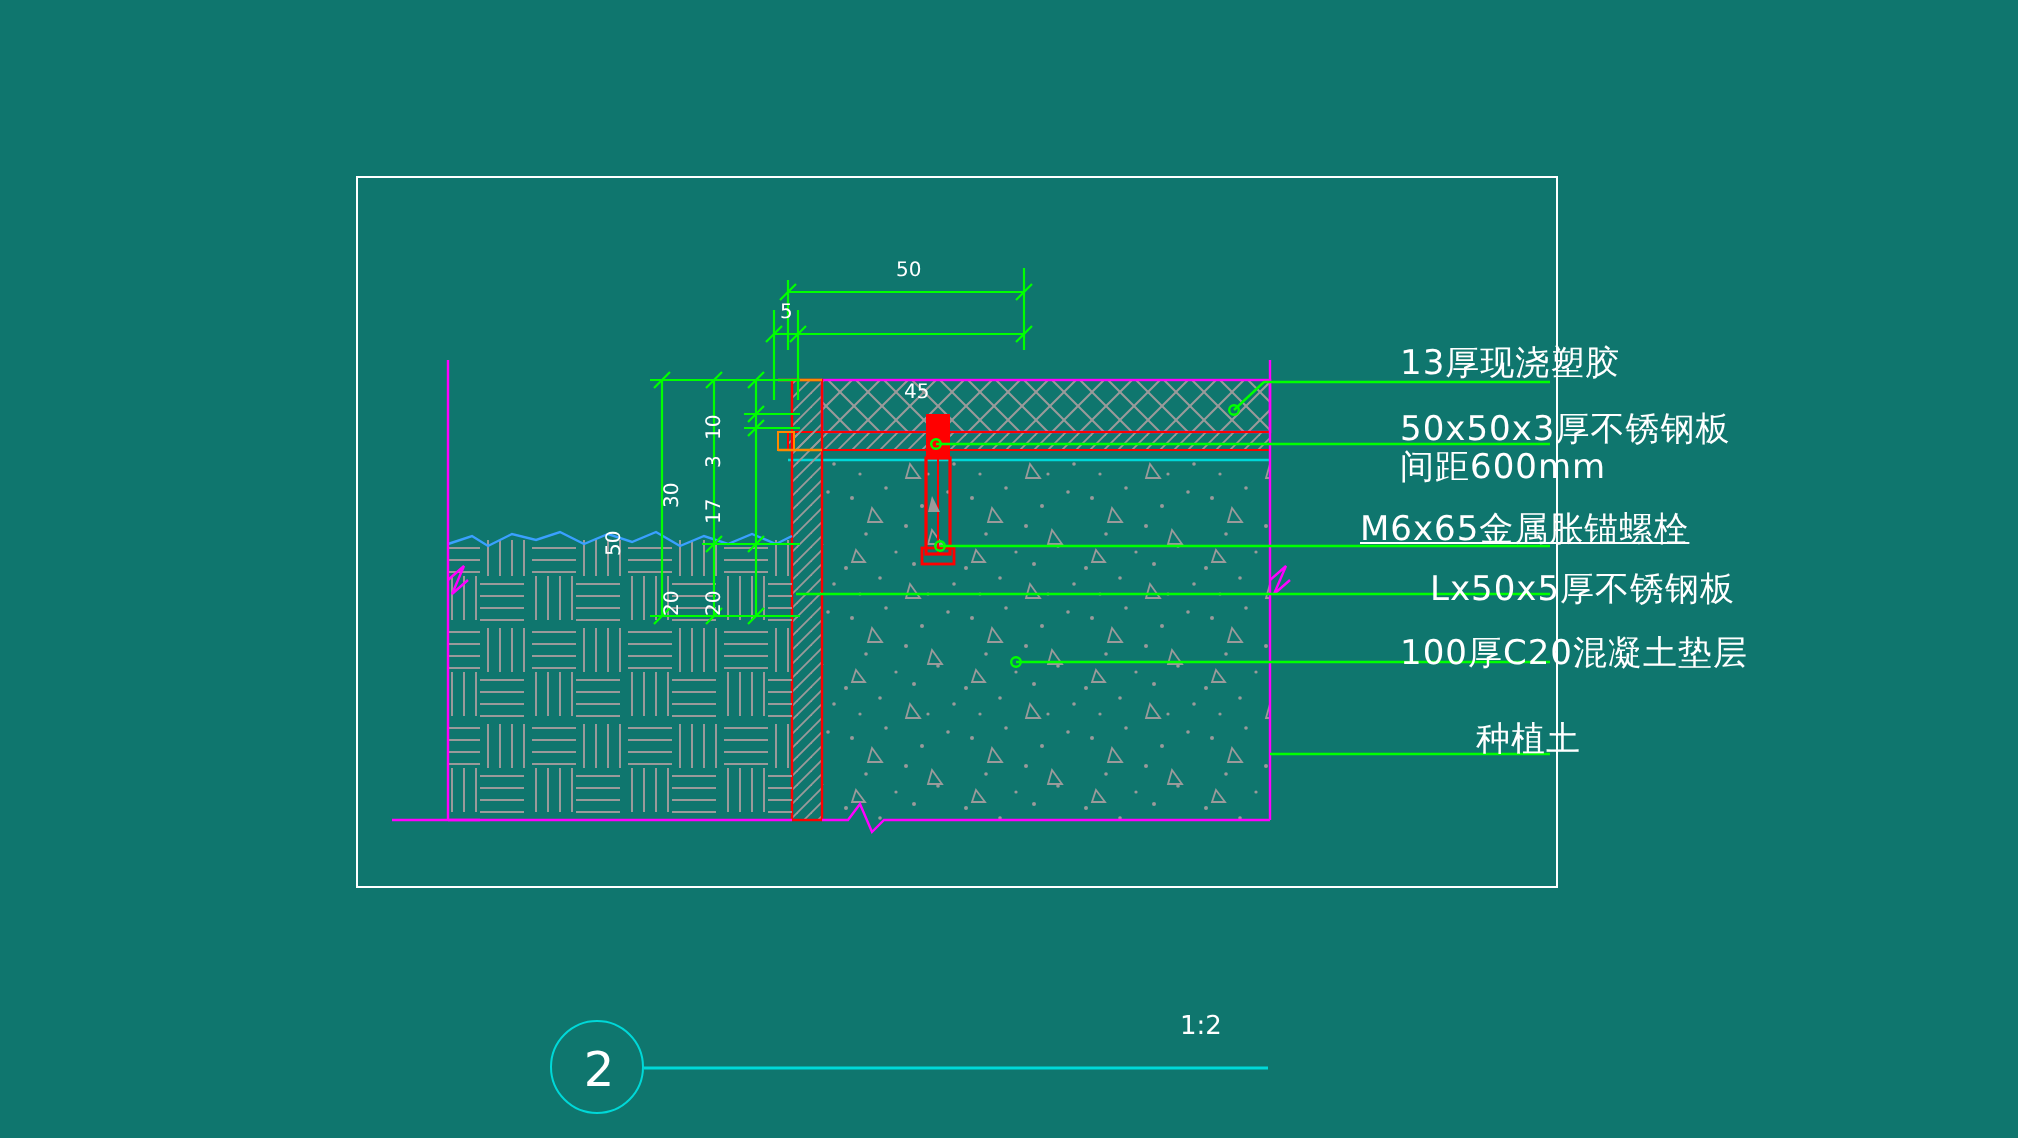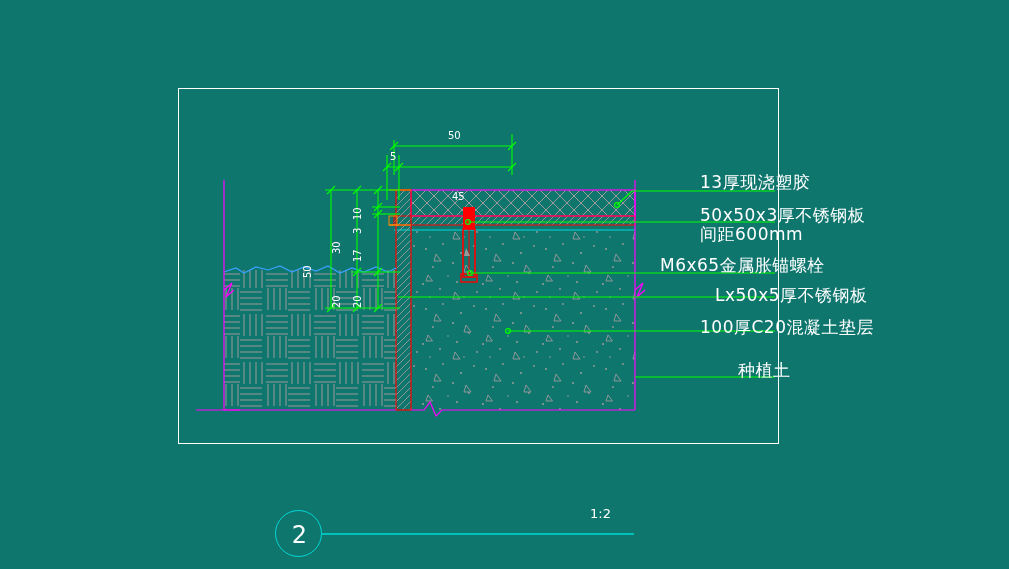--- a/index.html
+++ b/index.html
@@ -268,21 +268,21 @@
   <div class="dim vert" style="left:342px; top:244px;">30</div>
   <div class="dim vert" style="left:342px; top:298px;">20</div>
   <div class="dim vert" style="left:363px; top:252px;">17</div>
   <div class="dim vert" style="left:363px; top:224px;">3</div>
   <div class="dim vert" style="left:363px; top:210px;">10</div>
   <div class="dim vert" style="left:363px; top:298px;">20</div>
 
   <div class="note" style="left:700px; top:174px;">13厚现浇塑胶</div>
   <div class="note" style="left:700px; top:207px;">50x50x3厚不锈钢板</div>
   <div class="note" style="left:700px; top:226px;">间距600mm</div>
-  <div class="note" style="left:660px; top:257px;">M6x65金属胀锚螺栓</div>
+  <div class="note" style="left:680px; top:257px;text-decoration:underline;">M6x65金属胀锚螺栓</div>
   <div class="note" style="left:700px; top:287px;margin-left:15px;">Lx50x5厚不锈钢板</div>
   <div class="note" style="left:700px; top:319px;">100厚C20混凝土垫层</div>
   <div class="note" style="left:738px; top:362px;">种植土</div>
 
   <div id="scale-text">1:2</div>
   <div id="bubble">
     <div id="bubble-num">2</div>
   </div>
 
 </div>

